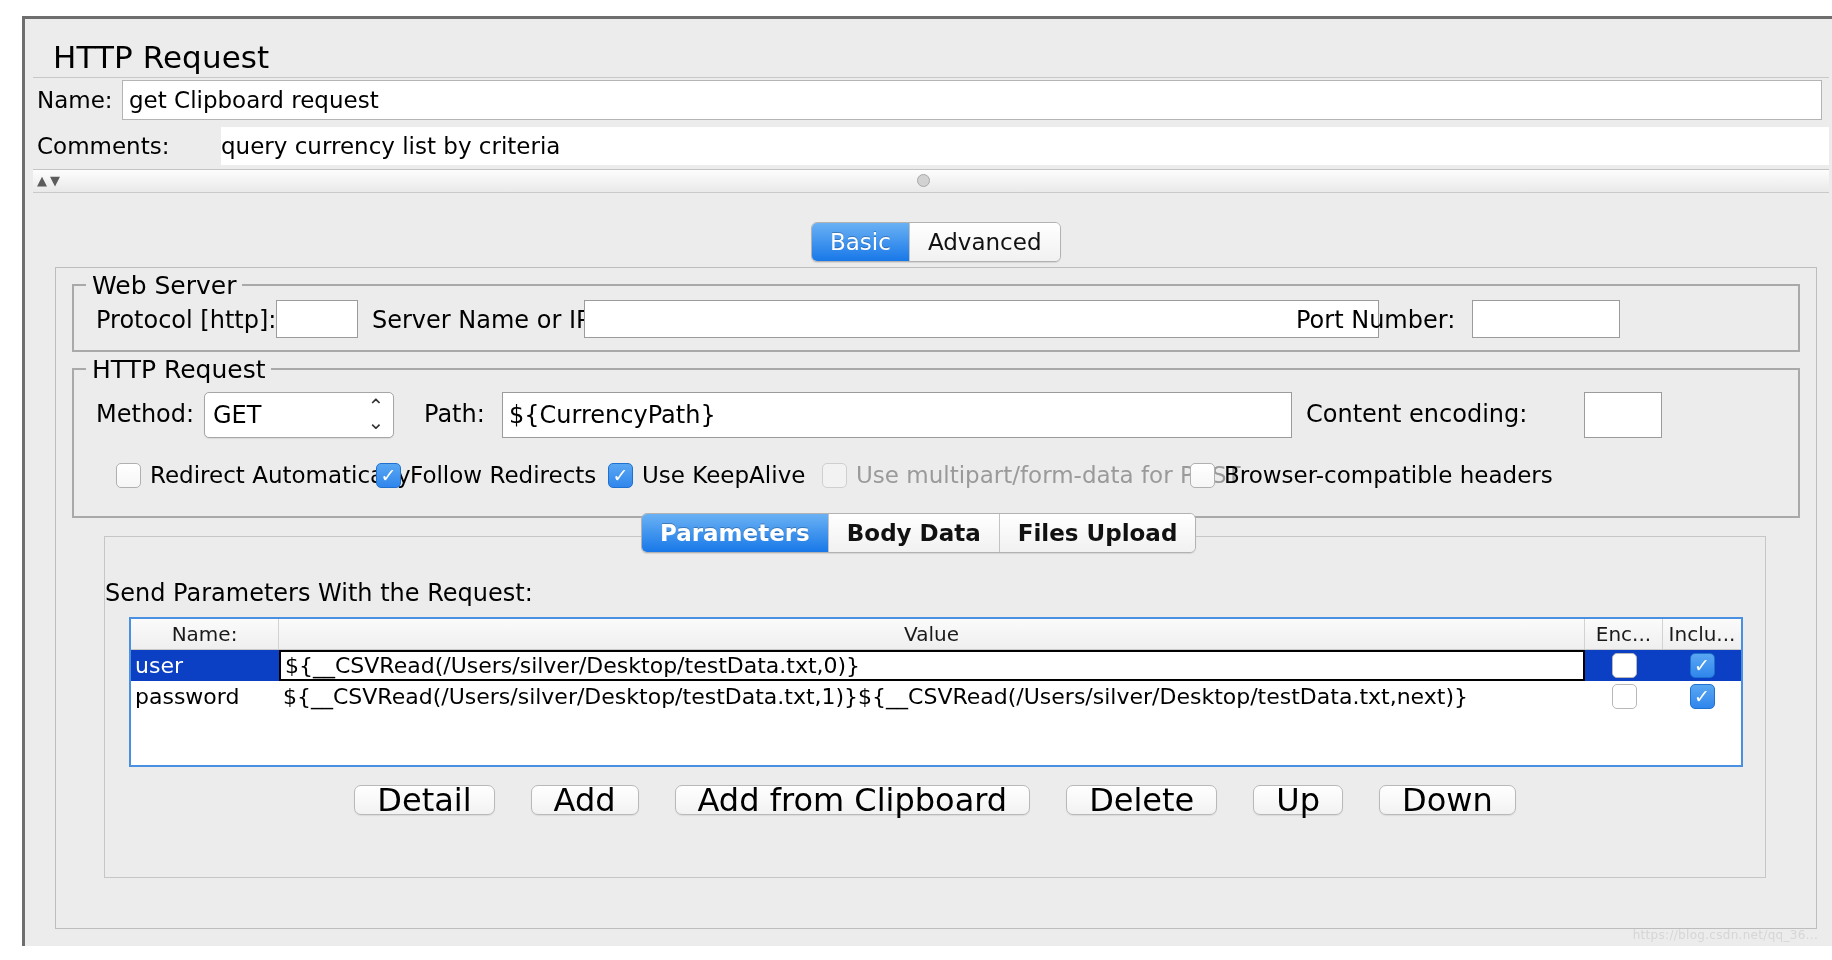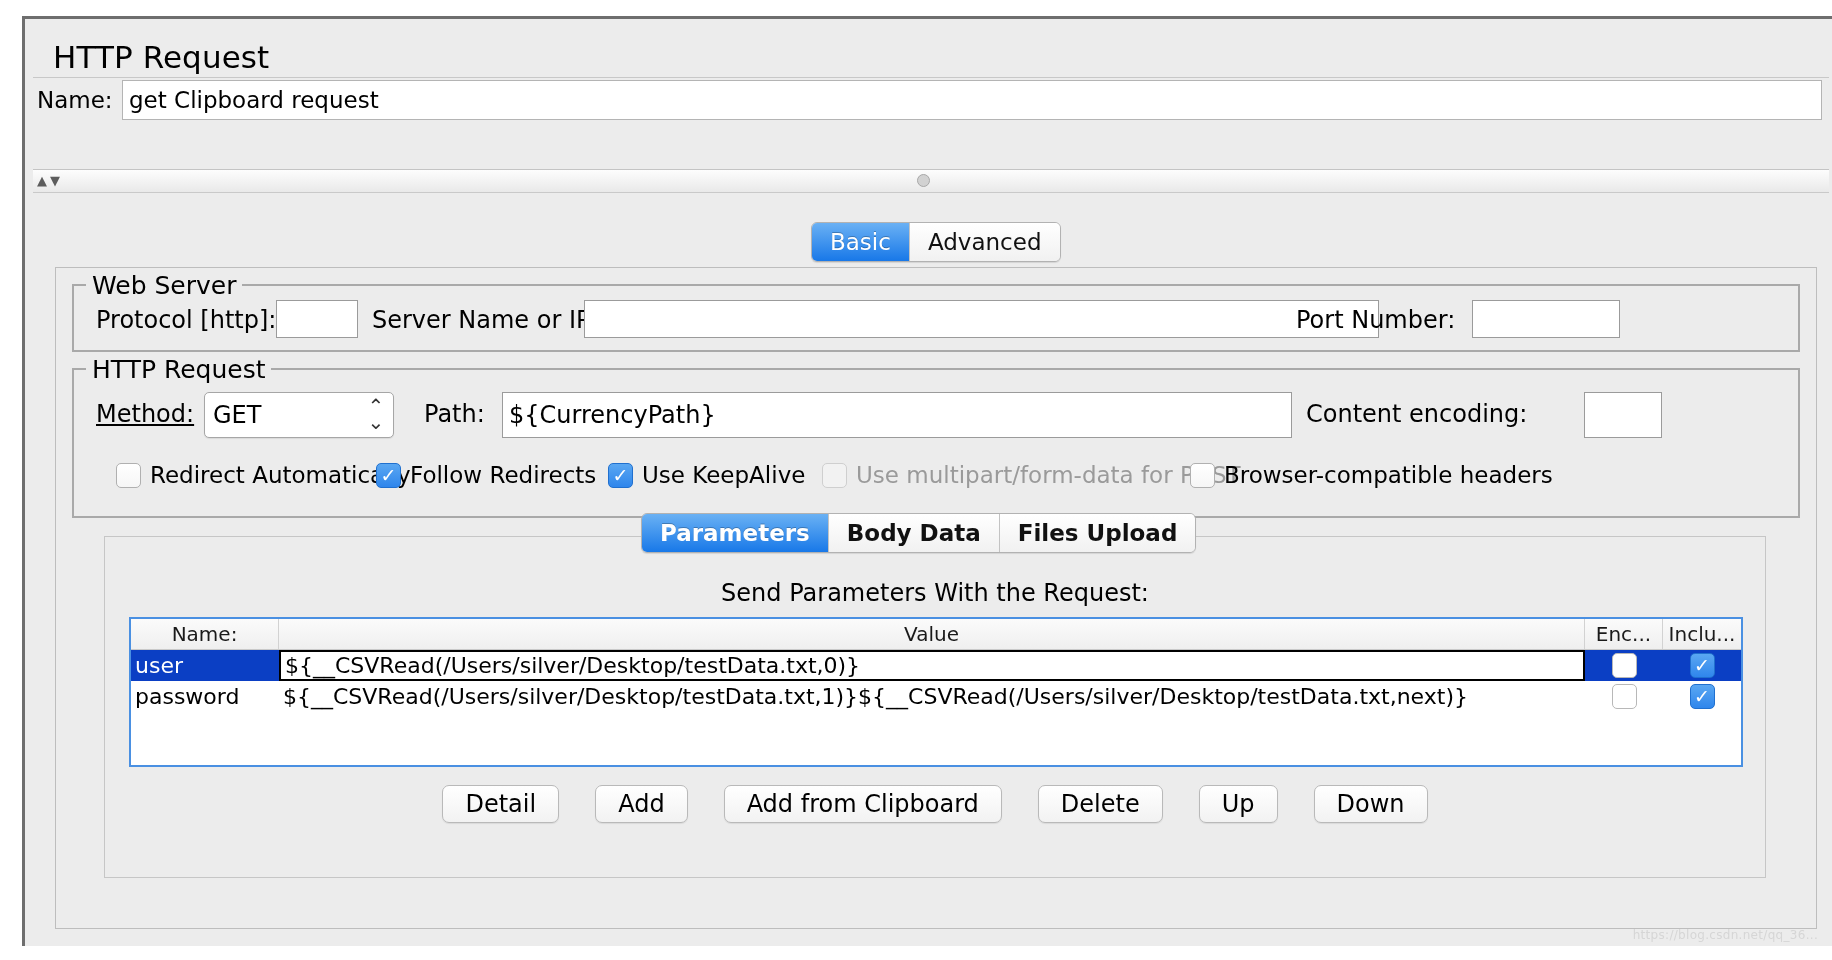--- a/index.html
+++ b/index.html
@@ -327,21 +327,21 @@
     border-radius: 6px;
     overflow: hidden;
     box-shadow: 0 1px 1px rgba(0,0,0,0.10);
     font-weight: bold;
   }
   .send-params-title {
     position: absolute;
     left: 0;
     top: 42px;
     width: 100%;
-    text-align: center;
+    text-align: left;
     font-size: 24px;
     color: #000;
   }
 
   
   .table-wrap {
     position: absolute;
     left: 24px;
     top: 80px;
     width: 1614px;
@@ -419,29 +419,29 @@
   .btn-row {
     position: absolute;
     left: 0;
     top: 248px;
     width: 100%;
     display: flex;
     justify-content: center;
     gap: 36px;
   }
   .btn {
-    height: 38px;
+    height: 30px;
     padding: 0 22px;
     display: flex;
     align-items: center;
     justify-content: center;
     background: linear-gradient(#ffffff, #f2f2f2);
     border: 1px solid #b9b9b9;
     border-radius: 7px;
-    font-size: 24px;
+    font-size: 32px;
     color: #000;
     white-space: nowrap;
     box-sizing: border-box;
     box-shadow: 0 1px 1px rgba(0,0,0,0.08);
   }
 
   .watermark {
     position: absolute;
     right: 14px;
     bottom: 4px;
@@ -457,20 +457,24 @@
 <div id="app-root">
   <div class="outer-frame">
 
     <div class="panel-title">HTTP Request</div>
 
     <div class="name-row">
       <div class="name-label">Name:</div>
       <div class="name-input">get Clipboard request</div>
     </div>
 
+    <div class="comments-row">
+      <div class="comments-label">Comments:</div>
+      <div class="comments-input">query currency list by criteria</div>
+    </div>
 
     <div class="splitter">
       <div class="split-arrows">▲▼</div>
       <div class="split-knob"></div>
     </div>
 
     <div class="tabs-main">
       <div class="seg selected">Basic</div>
       <div class="seg">Advanced</div>
     </div>
@@ -483,21 +487,21 @@
         <div class="text-input" style="left:202px; top:14px; width:82px; height:38px; line-height:36px;"></div>
         <div class="fld-label" style="left:298px; top:20px;">Server Name or IP:</div>
         <div class="text-input" style="left:510px; top:14px; width:795px; height:38px; line-height:36px;"></div>
         <div class="fld-label" style="left:1222px; top:20px;">Port Number:</div>
         <div class="text-input" style="left:1398px; top:14px; width:148px; height:38px; line-height:36px;"></div>
       </div>
 
       <div class="group" style="left:16px; top:100px; width:1728px; height:150px;">
         <div class="group-title">HTTP Request</div>
 
-        <div class="fld-label" style="left:22px; top:30px;text-decoration:underline;">Method:</div>
+        <div class="fld-label" style="left:22px; top:30px;">Method:</div>
         <div class="combo" style="left:130px; top:22px; width:190px; height:46px;">
           <div class="combo-value">GET</div>
           <div class="combo-arrows">
             <span>⌃</span>
             <span>⌄</span>
           </div>
         </div>
 
         <div class="fld-label" style="left:350px; top:30px;">Path:</div>
         <div class="text-input" style="left:428px; top:22px; width:790px; height:46px; line-height:44px;">${CurrencyPath}</div>

